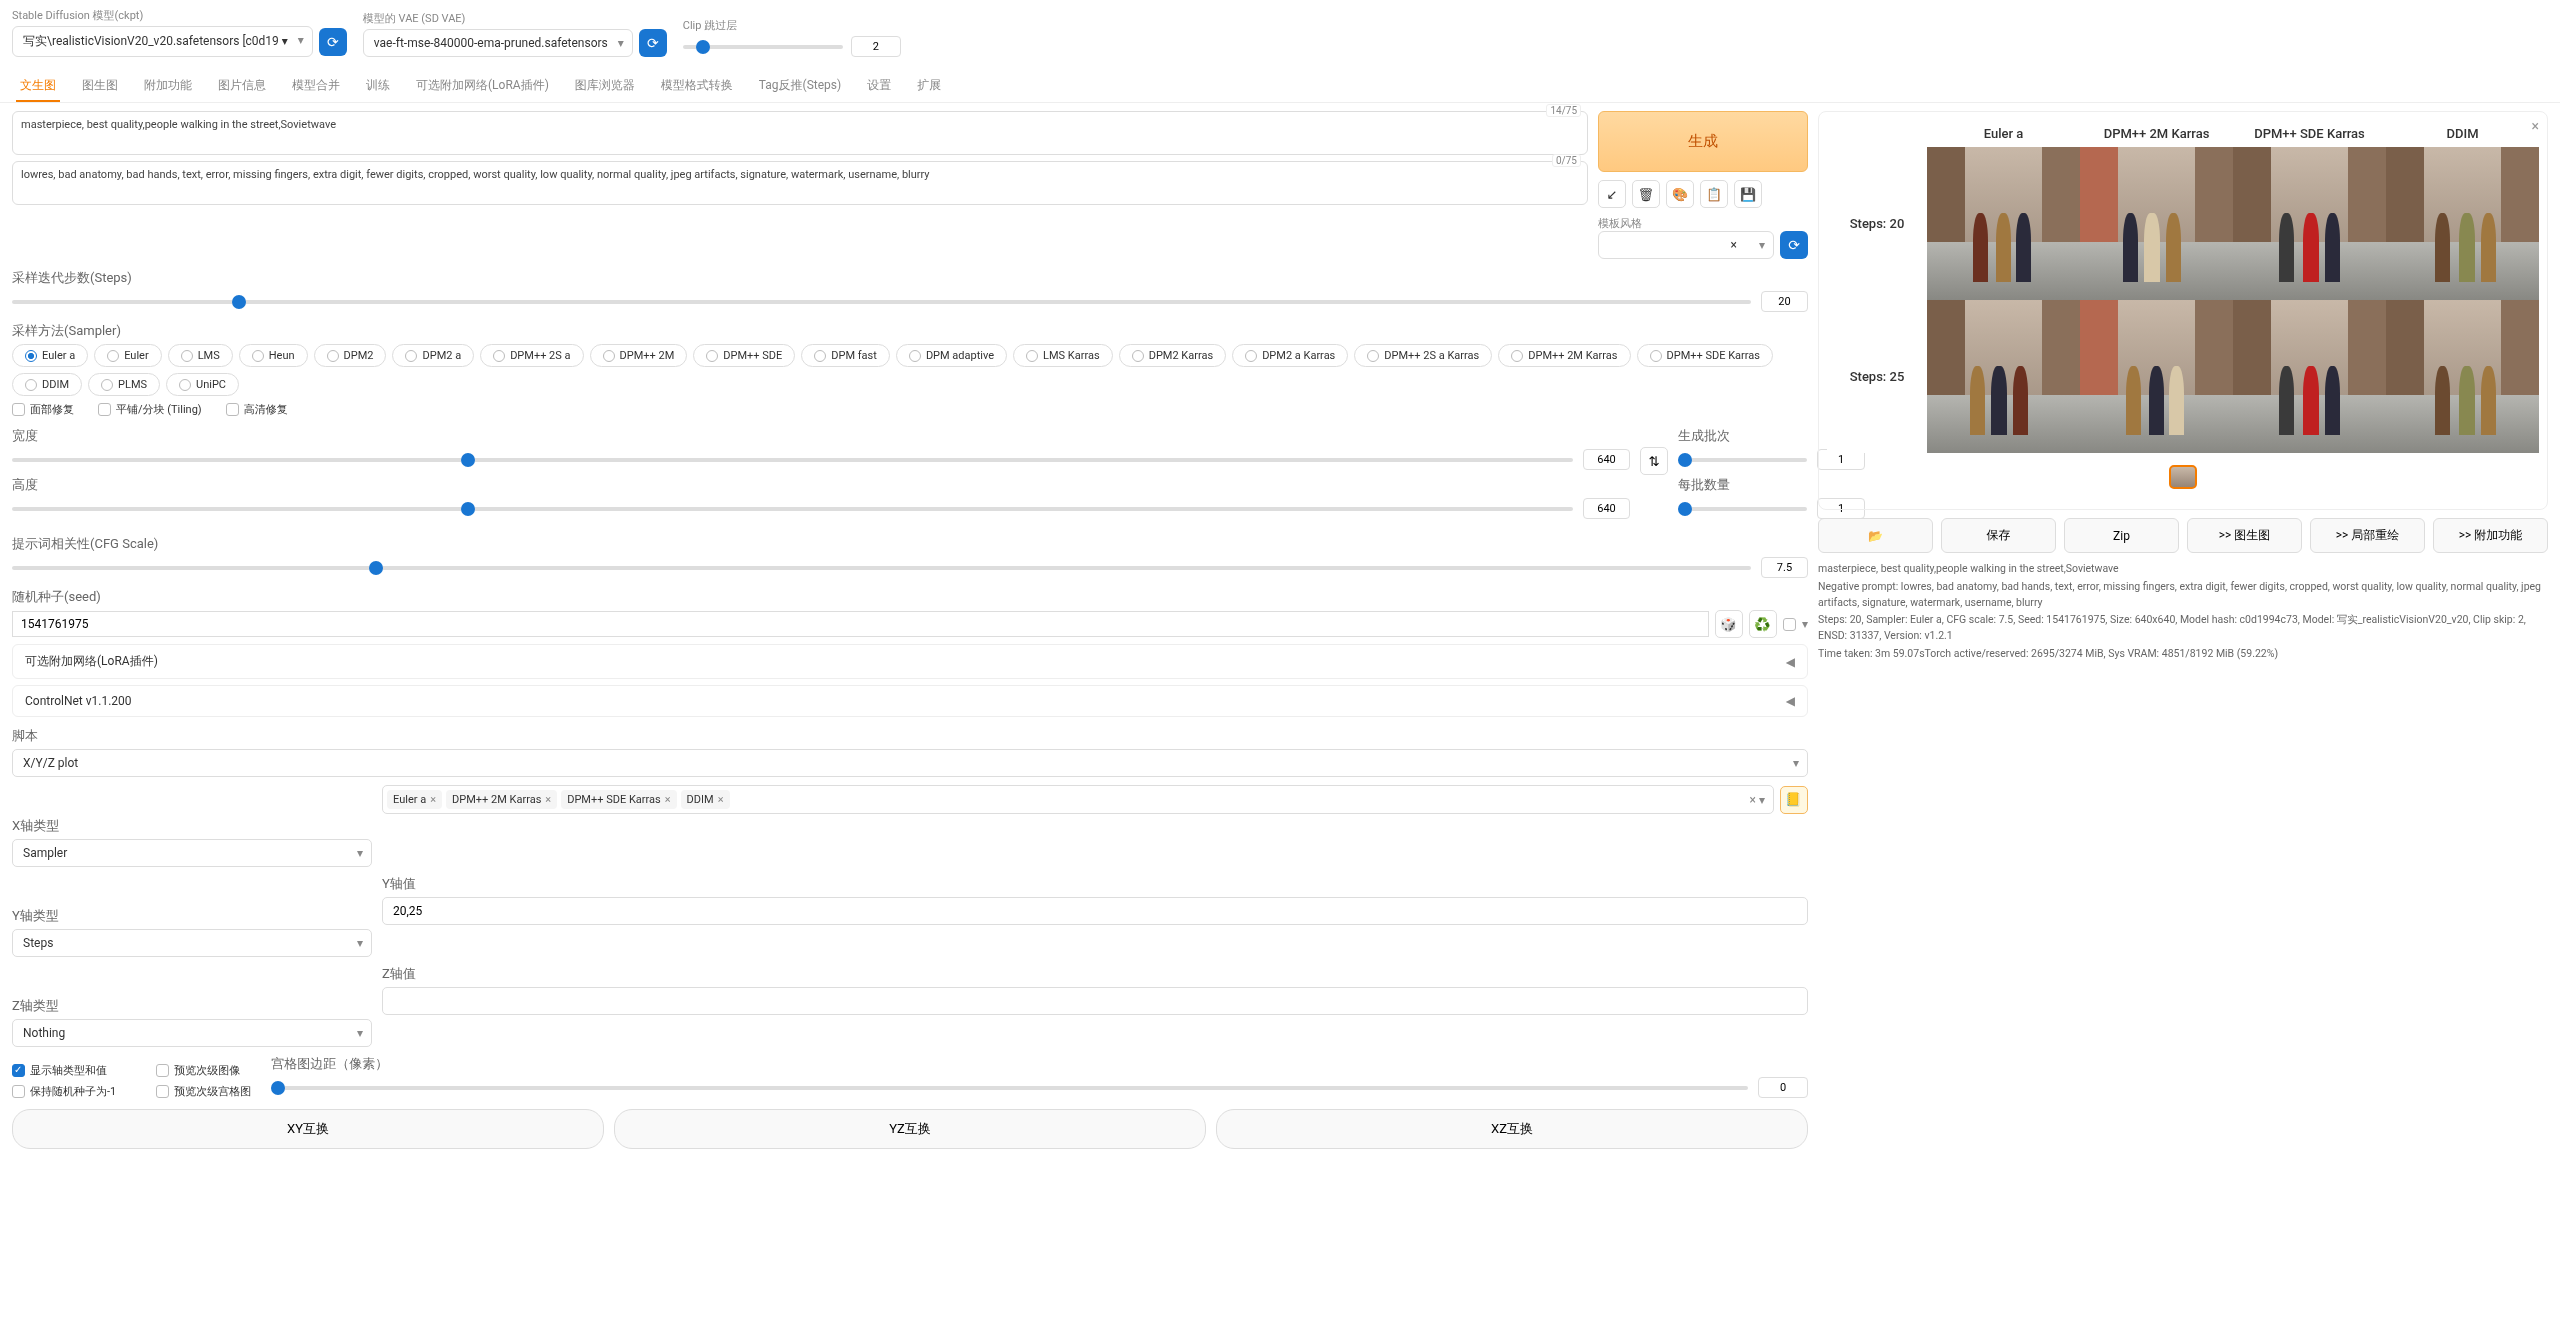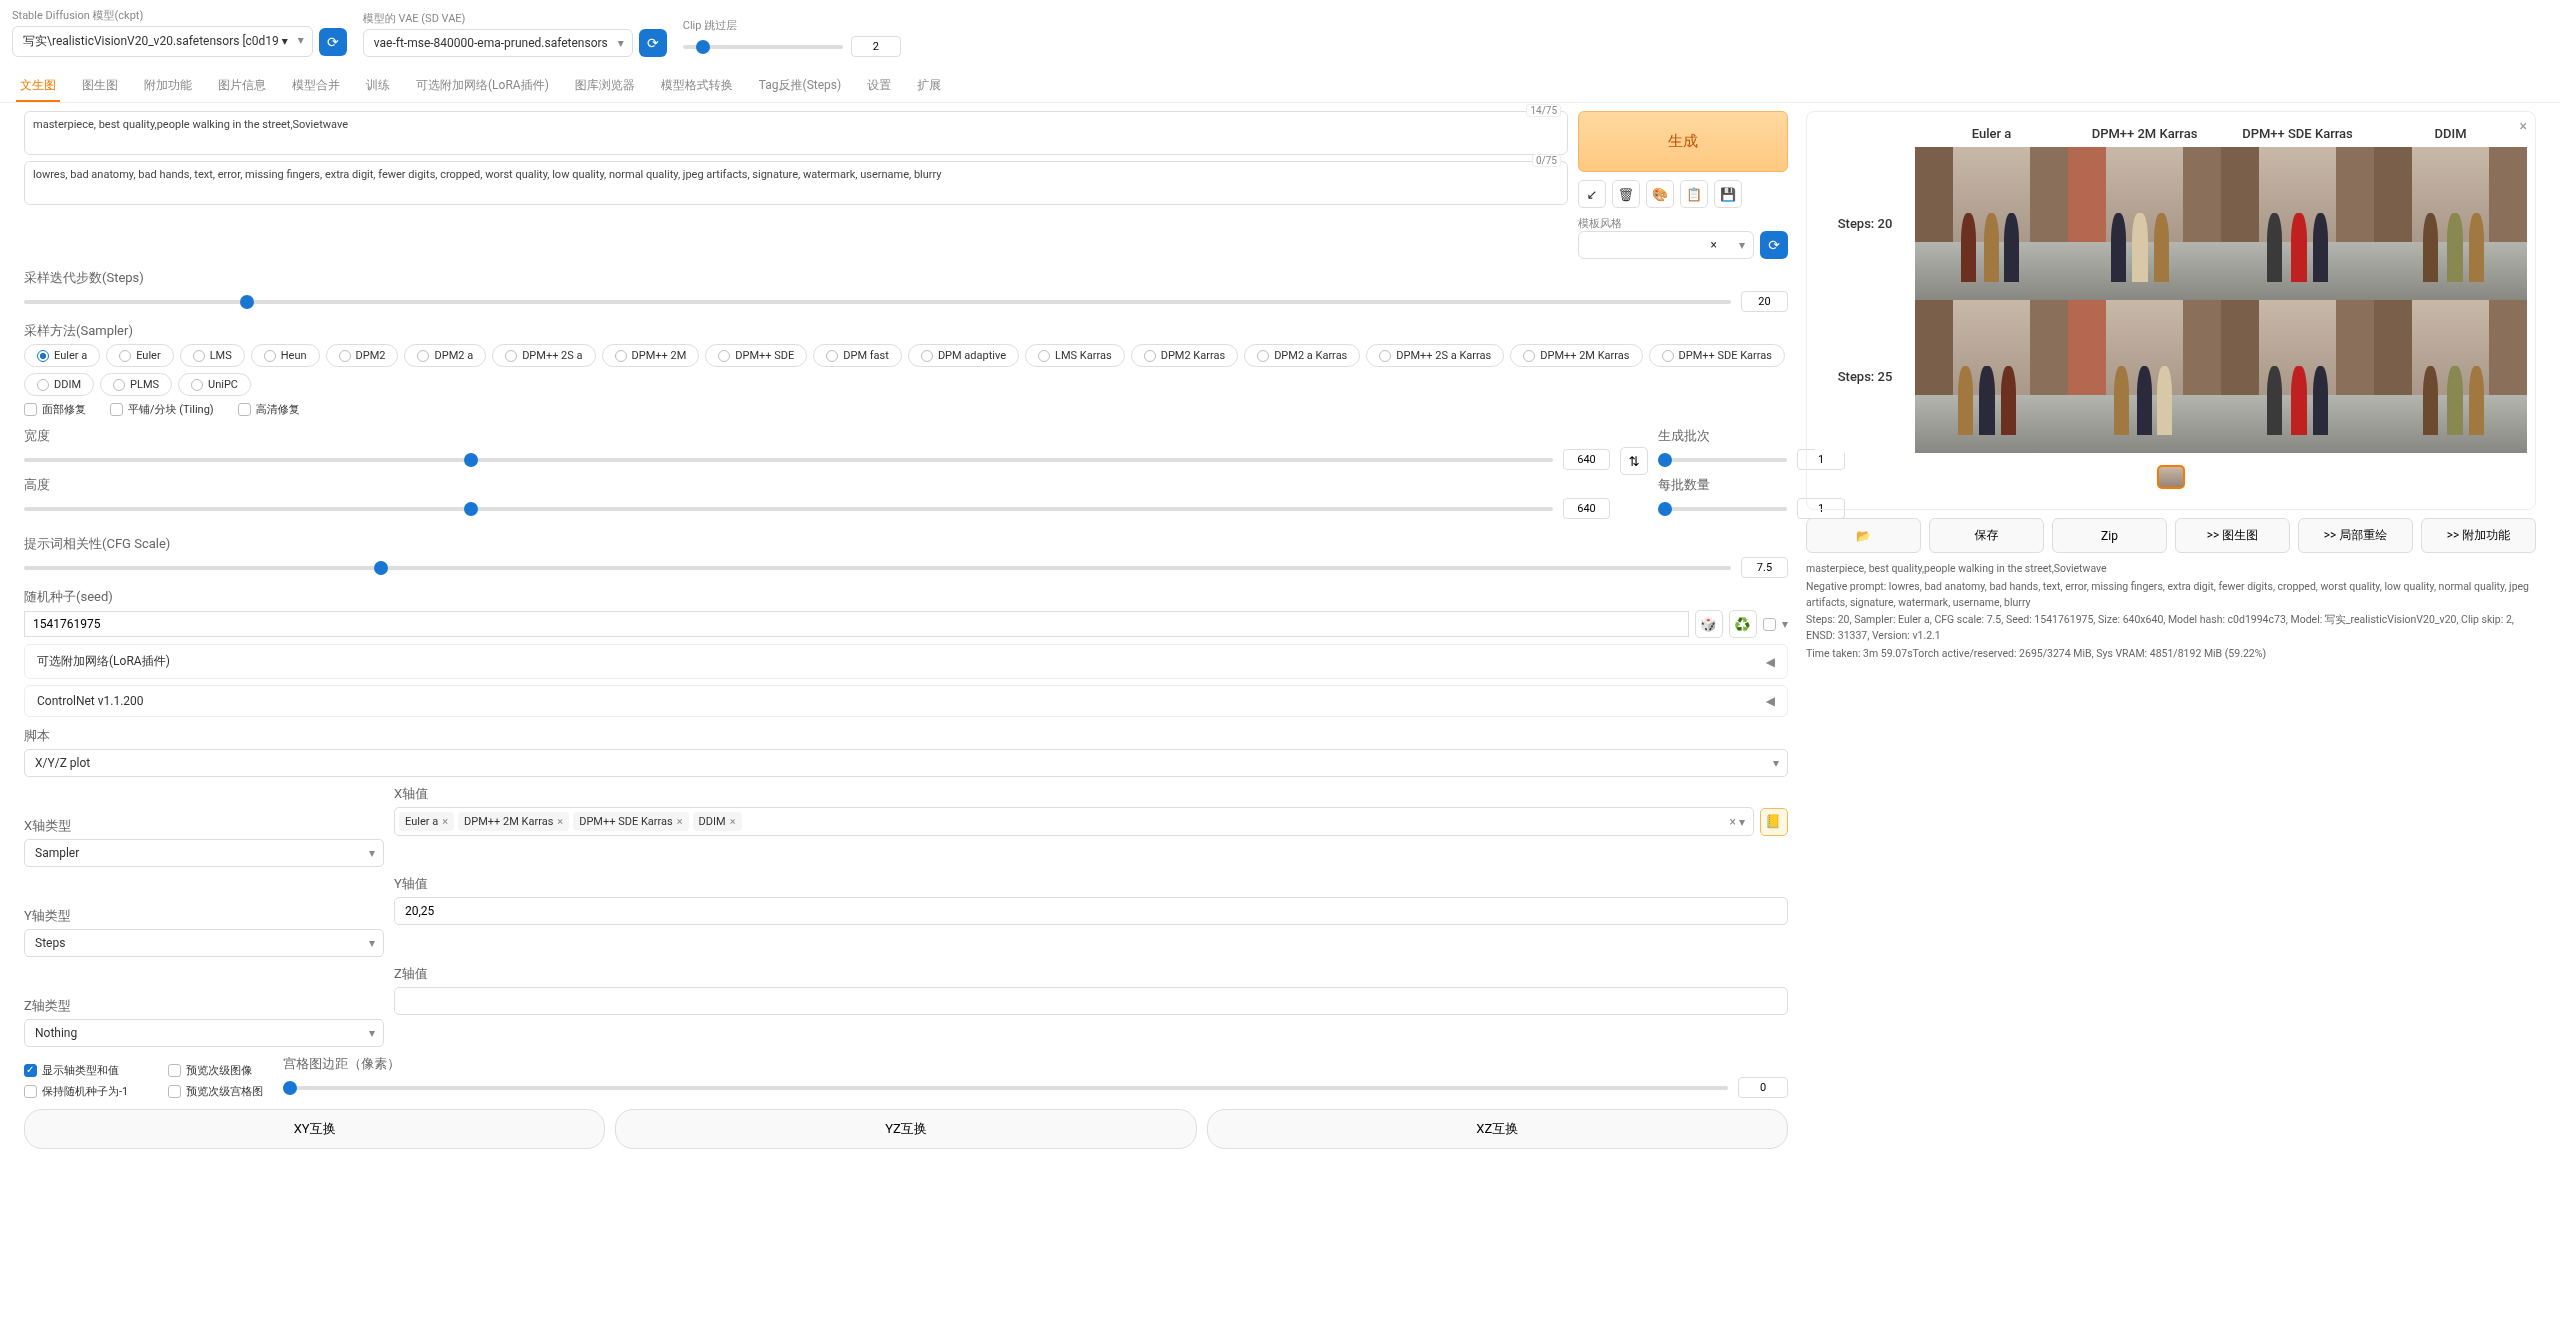--- a/index.html
+++ b/index.html
@@ -14,21 +14,21 @@
 .slider-group { display: flex; align-items: center; gap: 8px; }
 .slider { -webkit-appearance: none; height: 4px; background: #ddd; border-radius: 2px; outline: none; }
 .slider::-webkit-slider-thumb { -webkit-appearance: none; width: 14px; height: 14px; background: #1976d2; border-radius: 50%; cursor: pointer; }
 .num-input { width: 50px; border: 1px solid #ddd; border-radius: 4px; padding: 3px 6px; text-align: center; font-size: 11px; }
 .num-input-wide { width: 48px; border: 1px solid #ddd; border-radius: 4px; padding: 3px 6px; text-align: center; font-size: 11px; }
 
 .tabs { display: flex; gap: 18px; padding: 6px 16px 0; border-bottom: 1px solid #eee; }
 .tab { padding: 6px 4px; color: #888; cursor: pointer; font-size: 12px; }
 .tab.active { color: #f57c00; border-bottom: 2px solid #f57c00; }
 
-.main-layout { display: flex; gap: 18px; padding: 8px 24px; }
+.main-layout { display: flex; gap: 10px; padding: 8px 12px; }
 .left-col { flex: 1; min-width: 0; }
 .right-col { width: 730px; flex-shrink: 0; }
 
 .prompt-box { position: relative; border: 1px solid #ddd; border-radius: 6px; padding: 6px 8px; margin-bottom: 6px; min-height: 44px; }
 .prompt-text { font-size: 11px; color: #444; }
 .token-count { position: absolute; top: -8px; right: 6px; font-size: 10px; color: #888; background: #fff; padding: 0 3px; border: 1px solid #eee; border-radius: 3px; }
 
 .generate-btn { width: 100%; padding: 20px; background: linear-gradient(#ffd9a0, #ffc980); border: 1px solid #f5b860; border-radius: 6px; color: #c05000; font-size: 15px; font-weight: 500; cursor: pointer; margin-bottom: 8px; }
 .icon-row { display: flex; gap: 6px; margin-bottom: 8px; }
 .icon-btn { width: 28px; height: 28px; border: 1px solid #ddd; border-radius: 5px; background: #fff; display: flex; align-items: center; justify-content: center; cursor: pointer; font-size: 13px; }
@@ -357,21 +357,20 @@
       <span class="param-label">脚本</span>
       <div class="xyz-select">X/Y/Z plot</div>
     </div>
 
     <div class="xyz-row">
       <div class="xyz-col-narrow">
         <span class="param-label">X轴类型</span>
         <div class="xyz-select">Sampler</div>
       </div>
       <div class="xyz-col">
-        <span class="param-label">X轴值</span>
         <div style="display:flex;gap:6px;align-items:center">
           <div class="tag-input" style="flex:1" id="x-tags">
               <span class="tag">Euler a <span class="tag-x">×</span></span>
               <span class="tag">DPM++ 2M Karras <span class="tag-x">×</span></span>
               <span class="tag">DPM++ SDE Karras <span class="tag-x">×</span></span>
               <span class="tag">DDIM <span class="tag-x">×</span></span>
               <span class="tag-x" style="margin-left: auto; padding-right: 4px;">× ▾</span>
             </div>
           <button class="book-btn">📒</button>
         </div>

